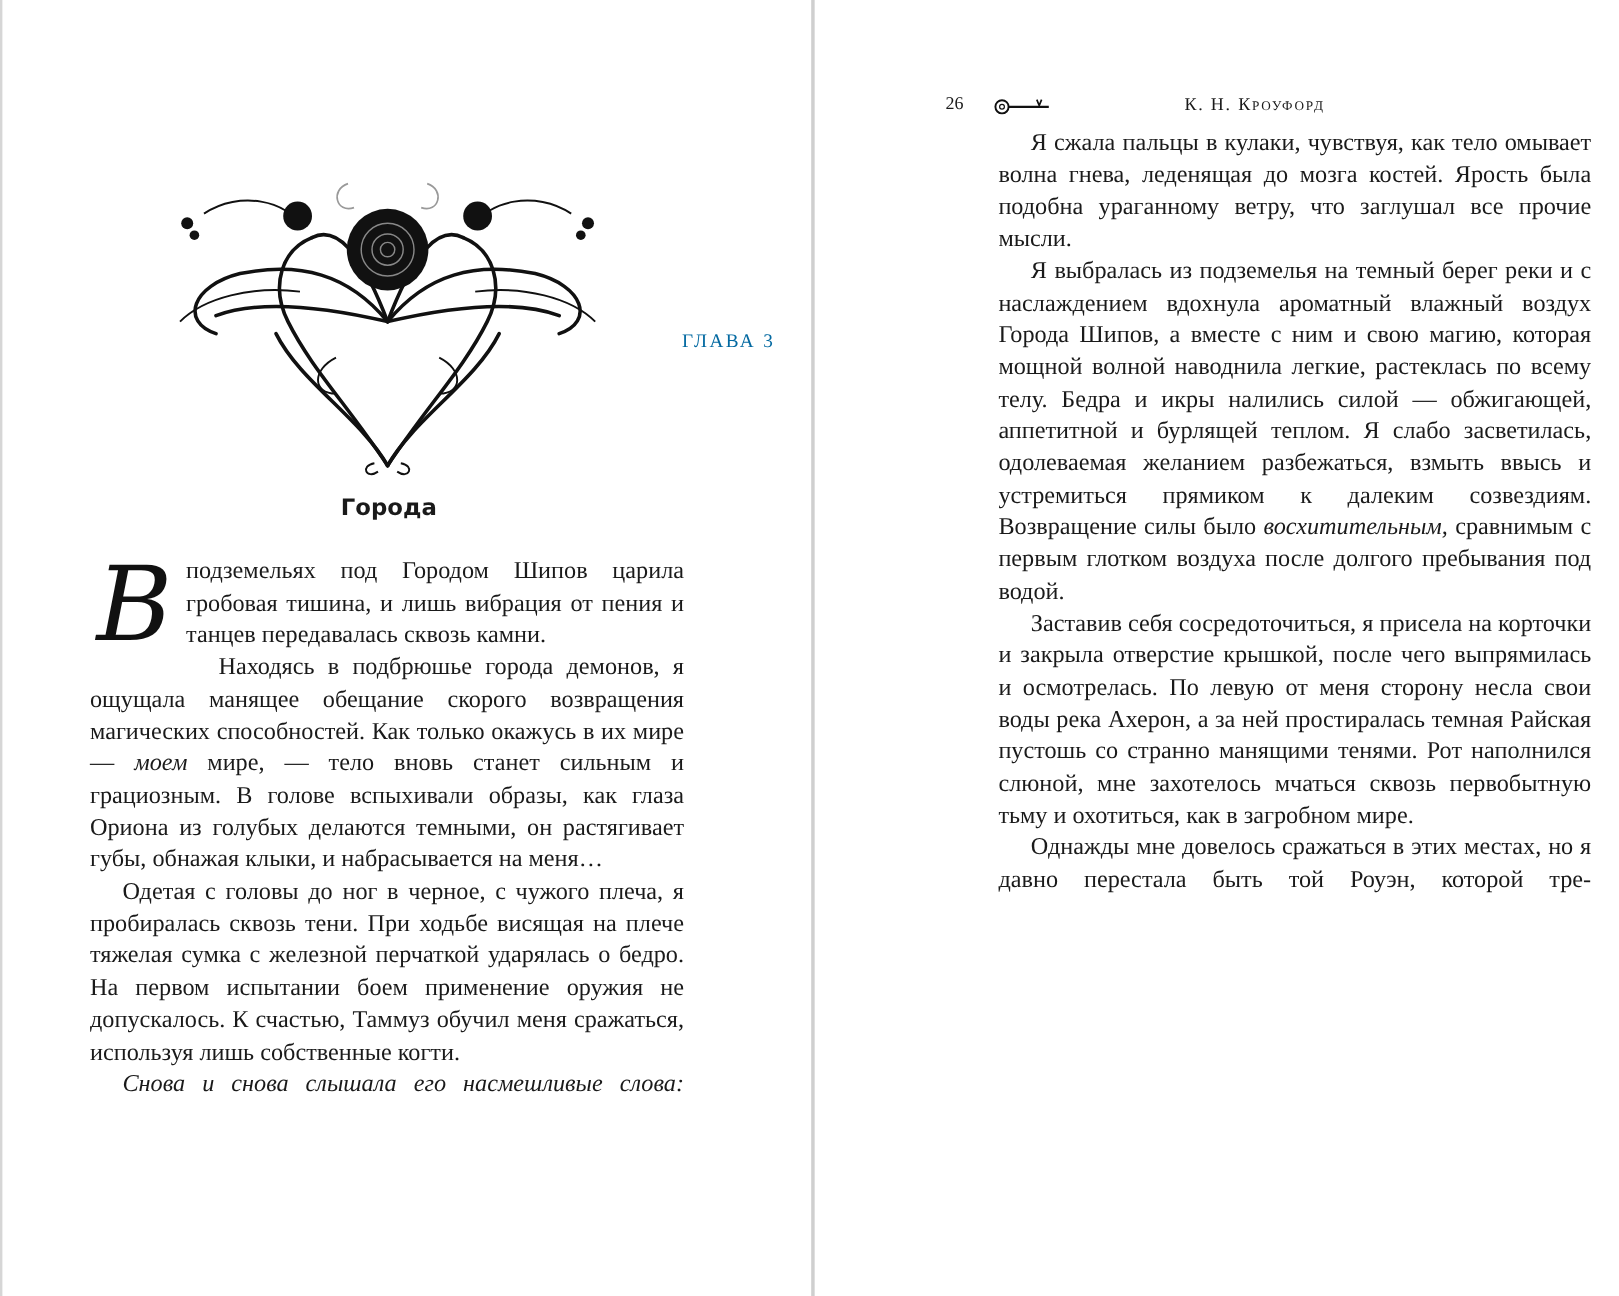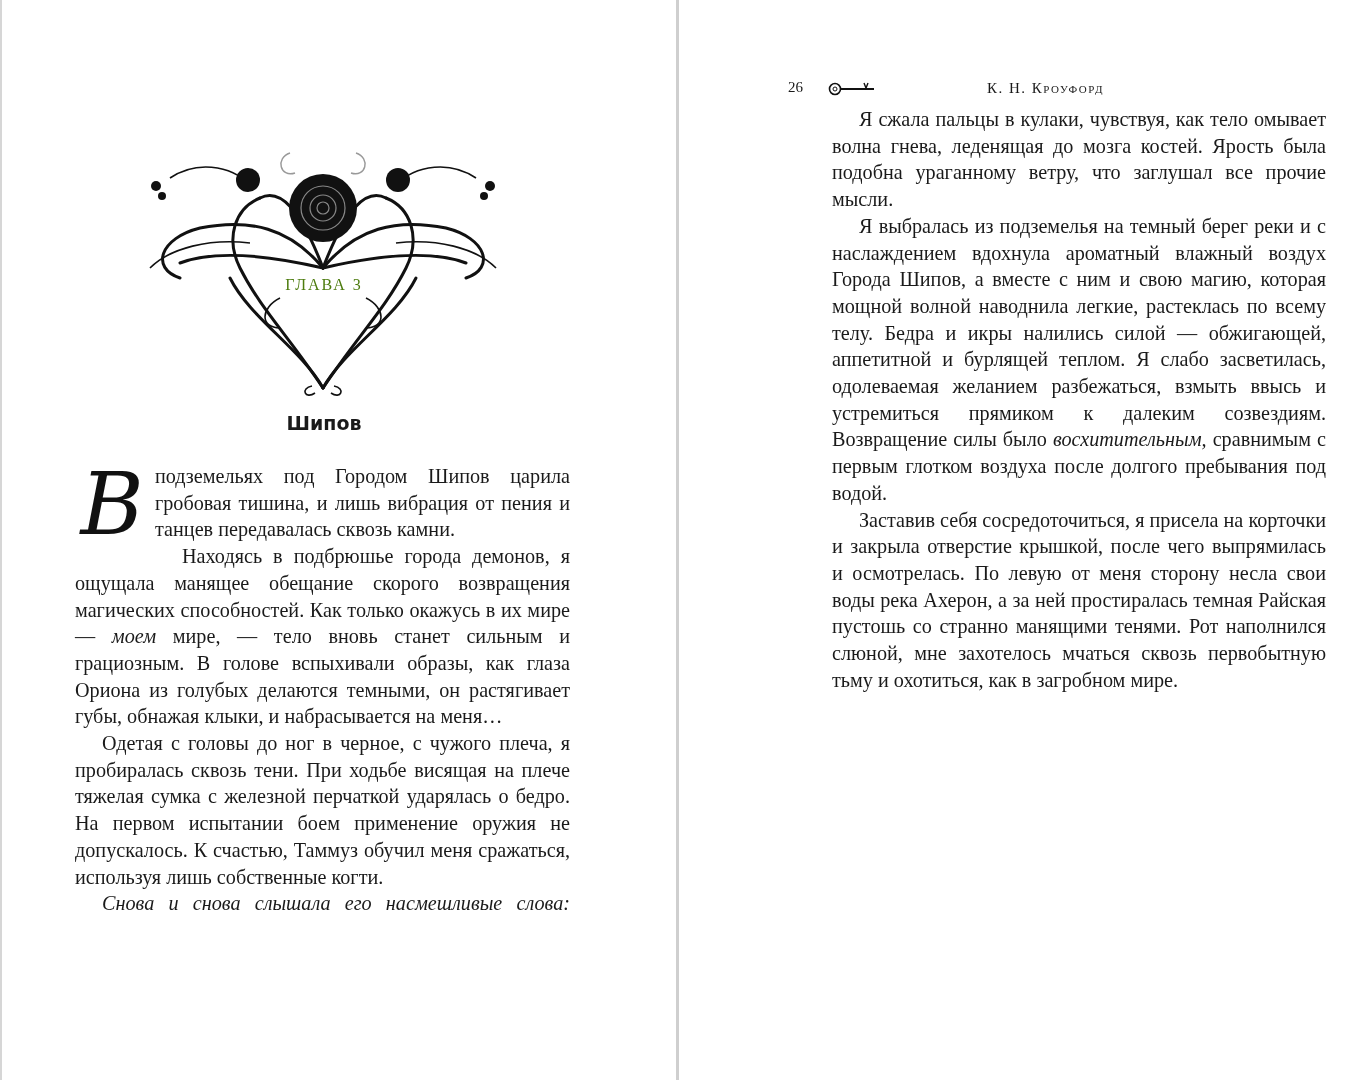--- a/index.html
+++ b/index.html
@@ -9,22 +9,22 @@
     font-family:"Liberation Serif", "DejaVu Serif", serif;
     color:#1a1a1a;
   }
   .page { position:absolute; top:0; height:1080px; background:#fff; }
   .page-left { left:0; width:677px; border-left:2px solid #d6d6d6; box-sizing:border-box; }
   .page-right { left:679px; width:670px; }
   .spine { position:absolute; left:676px; top:0; width:3px; height:1080px; background:#cfcfcf; }
 
   .ornament { position:absolute; left:138px; top:148px; width:366px; height:250px; }
   .chapter-label {
-    position:absolute; left:0; width:644px; top:276px; text-align:center;
-    font-size:16px; letter-spacing:2px; color:#4d7c0f;
+    position:absolute; left:0; width:644px; top:276px; text-align:right;
+    font-size:16px; letter-spacing:2px; color:#0369a1;
   }
   .chapter-title {
     position:absolute; left:0; width:644px; top:412px; text-align:center;
     font-family:"DejaVu Sans", "Liberation Sans", sans-serif; font-weight:bold; font-size:19px;
   }
 
   .text-col {
     position:absolute; font-size:20.2px; line-height:26.7px; text-align:justify;
     hyphens:manual;
   }
@@ -82,21 +82,21 @@
         <circle cx="183" cy="60" r="6"></circle>
     </g>
     <circle cx="108" cy="32" r="12" fill="#111"></circle>
     <circle cx="258" cy="32" r="12" fill="#111"></circle>
     <circle cx="16" cy="38" r="5" fill="#111"></circle>
       <circle cx="22" cy="48" r="4" fill="#111"></circle>
     <circle cx="350" cy="38" r="5" fill="#111"></circle>
       <circle cx="344" cy="48" r="4" fill="#111"></circle>
   </svg>
   <div class="chapter-label">ГЛАВА 3</div>
-  <div class="chapter-title">Шипов</div>
+  <div class="chapter-title">Города</div>
 
   <div class="text-col left-col">
     <p class="first">
       <span class="dropcap">В</span>
       <span>подземельях под Городом Шипов царила гробовая тишина, и лишь вибрация от пения и танцев передавалась сквозь камни.</span>
     </p>
     <p>
       <span>Находясь в подбрюшье города демонов, я ощущала манящее обещание скорого возвращения магических способностей. Как только окажусь в их мире — </span><em>моем</em><span> мире, — тело вновь станет сильным и грациозным. В голове вспыхивали образы, как глаза Ориона из голубых делаются темными, он растягивает губы, обнажая клыки, и набрасывается на меня…</span>
     </p>
     <p>Одетая с головы до ног в черное, с чужого плеча, я пробиралась сквозь тени. При ходьбе висящая на плече тяжелая сумка с железной перчаткой ударялась о бедро. На первом испытании боем применение оружия не допускалось. К счастью, Таммуз обучил меня сражаться, используя лишь собственные когти.</p>
@@ -118,13 +118,14 @@
   </svg>
   <span class="author-name">К. Н. Кроуфорд</span>
 </div>
 
 <div class="text-col right-col">
   <p>Я сжала пальцы в кулаки, чувствуя, как тело омывает волна гнева, леденящая до мозга костей. Ярость была подобна ураганному ветру, что заглушал все прочие мысли.</p>
   <p>
     <span>Я выбралась из подземелья на темный берег реки и с наслаждением вдохнула ароматный влажный воздух Города Шипов, а вместе с ним и свою магию, которая мощной волной наводнила легкие, растеклась по всему телу. Бедра и икры налились силой — обжигающей, аппетитной и бурлящей теплом. Я слабо засветилась, одолеваемая желанием разбежаться, взмыть ввысь и устремиться прямиком к далеким созвездиям. Возвращение силы было </span><em>восхитительным,</em><span> сравнимым с первым глотком воздуха после долгого пребывания под водой.</span>
   </p>
   <p>Заставив себя сосредоточиться, я присела на корточки и закрыла отверстие крышкой, после чего выпрямилась и осмотрелась. По левую от меня сторону несла свои воды река Ахерон, а за ней простиралась темная Райская пустошь со странно манящими тенями. Рот наполнился слюной, мне захотелось мчаться сквозь первобытную тьму и охотиться, как в загробном мире.</p>
+  <p style="text-align-last:justify;">Однажды мне довелось сражаться в этих местах, но я давно перестала быть той Роуэн, которой тре-</p>
 </div>
 
 </body></html>

